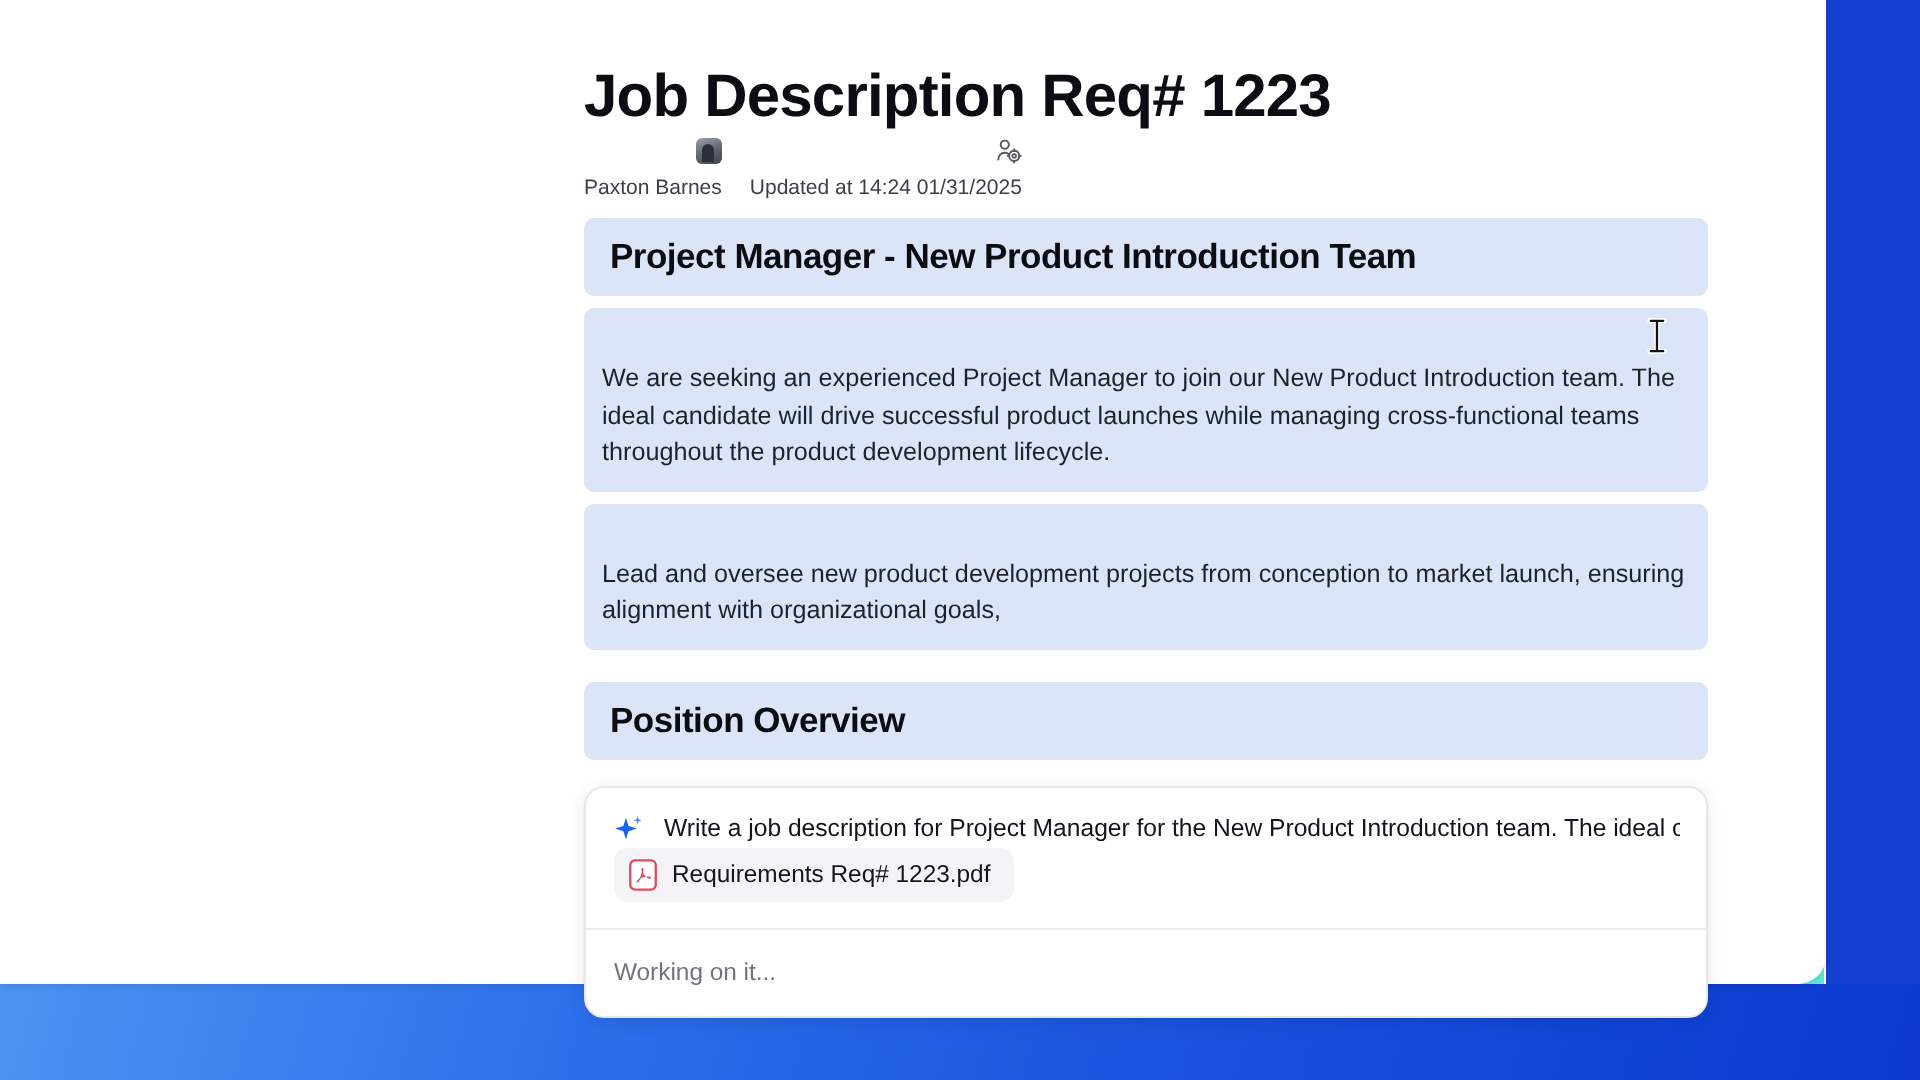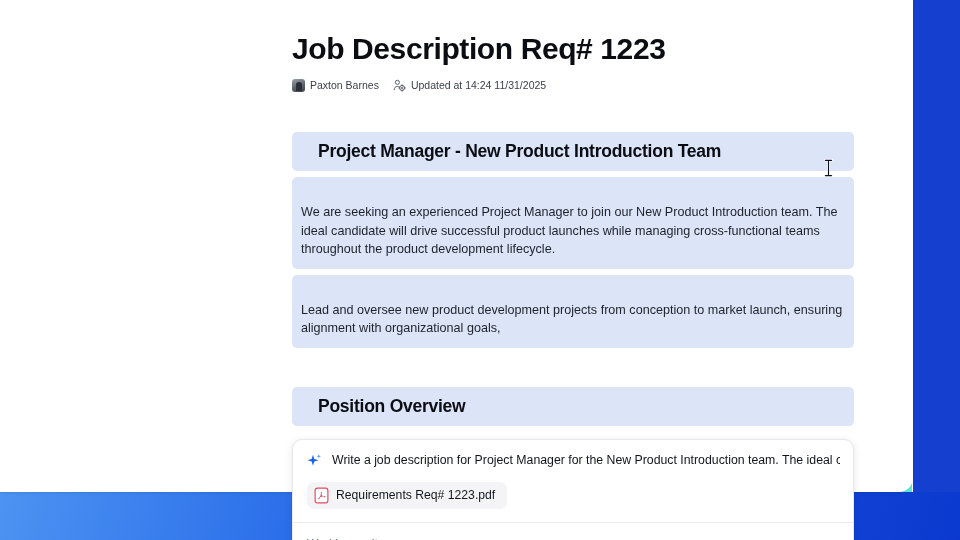--- a/index.html
+++ b/index.html
@@ -75,20 +75,21 @@
     height: 16px;
   }
   .meta-item {
     display: flex;
     align-items: flex-end;
     gap: 5px;
     font-size: 10.5px;
     line-height: 14px;
     color: #3b3f47;
     white-space: nowrap;
+    flex-direction: column;
   }
   .avatar {
     width: 13px;
     height: 13px;
     border-radius: 3px;
     background: linear-gradient(160deg, #9aa1ab 0%, #5d646e 55%, #3e444d 100%);
     position: relative;
     overflow: hidden;
     flex: 0 0 auto;
   }
@@ -109,22 +110,22 @@
     display: block;
   }
 
   
   .hl-block {
     background: #DCE4F8;
     border-radius: 5px;
     box-sizing: border-box;
   }
   .section-heading {
-    margin-top: 39px;
-    padding: 8px 9px 9px 26px;
+    margin-top: 16px;
+    padding: 8px 9px 9px 13px;
     font-size: 17.5px;
     line-height: 22px;
     font-weight: 700;
     letter-spacing: -0.25px;
     color: #0b0d12;
   }
   .section-body {
     margin-top: 6px;
     padding: 26px 9px 10px 9px;
     font-size: 12.6px;
@@ -162,21 +163,21 @@
     color: #12151b;
     white-space: nowrap;
     overflow: hidden;
     text-overflow: clip;
     flex: 1 1 auto;
   }
   .attachment-chip {
     display: inline-flex;
     align-items: center;
     gap: 7px;
-    margin-top: 12px;
+    margin-top: 0;
     margin-left: 1px;
     padding: 5px 12px 5px 7px;
     background: #f4f4f6;
     border-radius: 7px;
   }
   .pdf-icon {
     width: 15px;
     height: 17px;
     flex: 0 0 auto;
     display: block;
@@ -232,21 +233,21 @@
           <path d="M1.4 13.2c0-2.4 1.8-4.1 4-4.1 1 0 1.9.3 2.6.9" fill="none" stroke="#55595f" stroke-width="1.2" stroke-linecap="round"></path>
           <circle cx="11.2" cy="11" r="3.1" fill="none" stroke="#55595f" stroke-width="1.2"></circle>
           <circle cx="11.2" cy="11" r="1.1" fill="none" stroke="#55595f" stroke-width="1.1"></circle>
           <g stroke="#55595f" stroke-width="1.1" stroke-linecap="round">
             <line x1="11.2" y1="6.9" x2="11.2" y2="7.9"></line>
             <line x1="11.2" y1="14.1" x2="11.2" y2="15.1"></line>
             <line x1="7.1" y1="11" x2="8.1" y2="11"></line>
             <line x1="14.3" y1="11" x2="15.3" y2="11"></line>
           </g>
         </svg>
-        <span>Updated at 14:24 11/31/2025</span>
+        <span>Updated at 14:24 01/31/2025</span>
       </div>
     </div>
 
     <div class="hl-block section-heading">Project Manager - New Product Introduction Team</div>
     <div class="hl-block section-body">We are seeking an experienced Project Manager to join our New Product Introduction team. The ideal candidate will drive successful product launches while managing cross-functional teams throughout the product development lifecycle.</div>
 
     <div class="hl-block section-body">Lead and oversee new product development projects from conception to market launch, ensuring alignment with organizational goals,</div>
     <div class="hl-block section-heading">Position Overview</div>
 
     <div class="ai-card">

